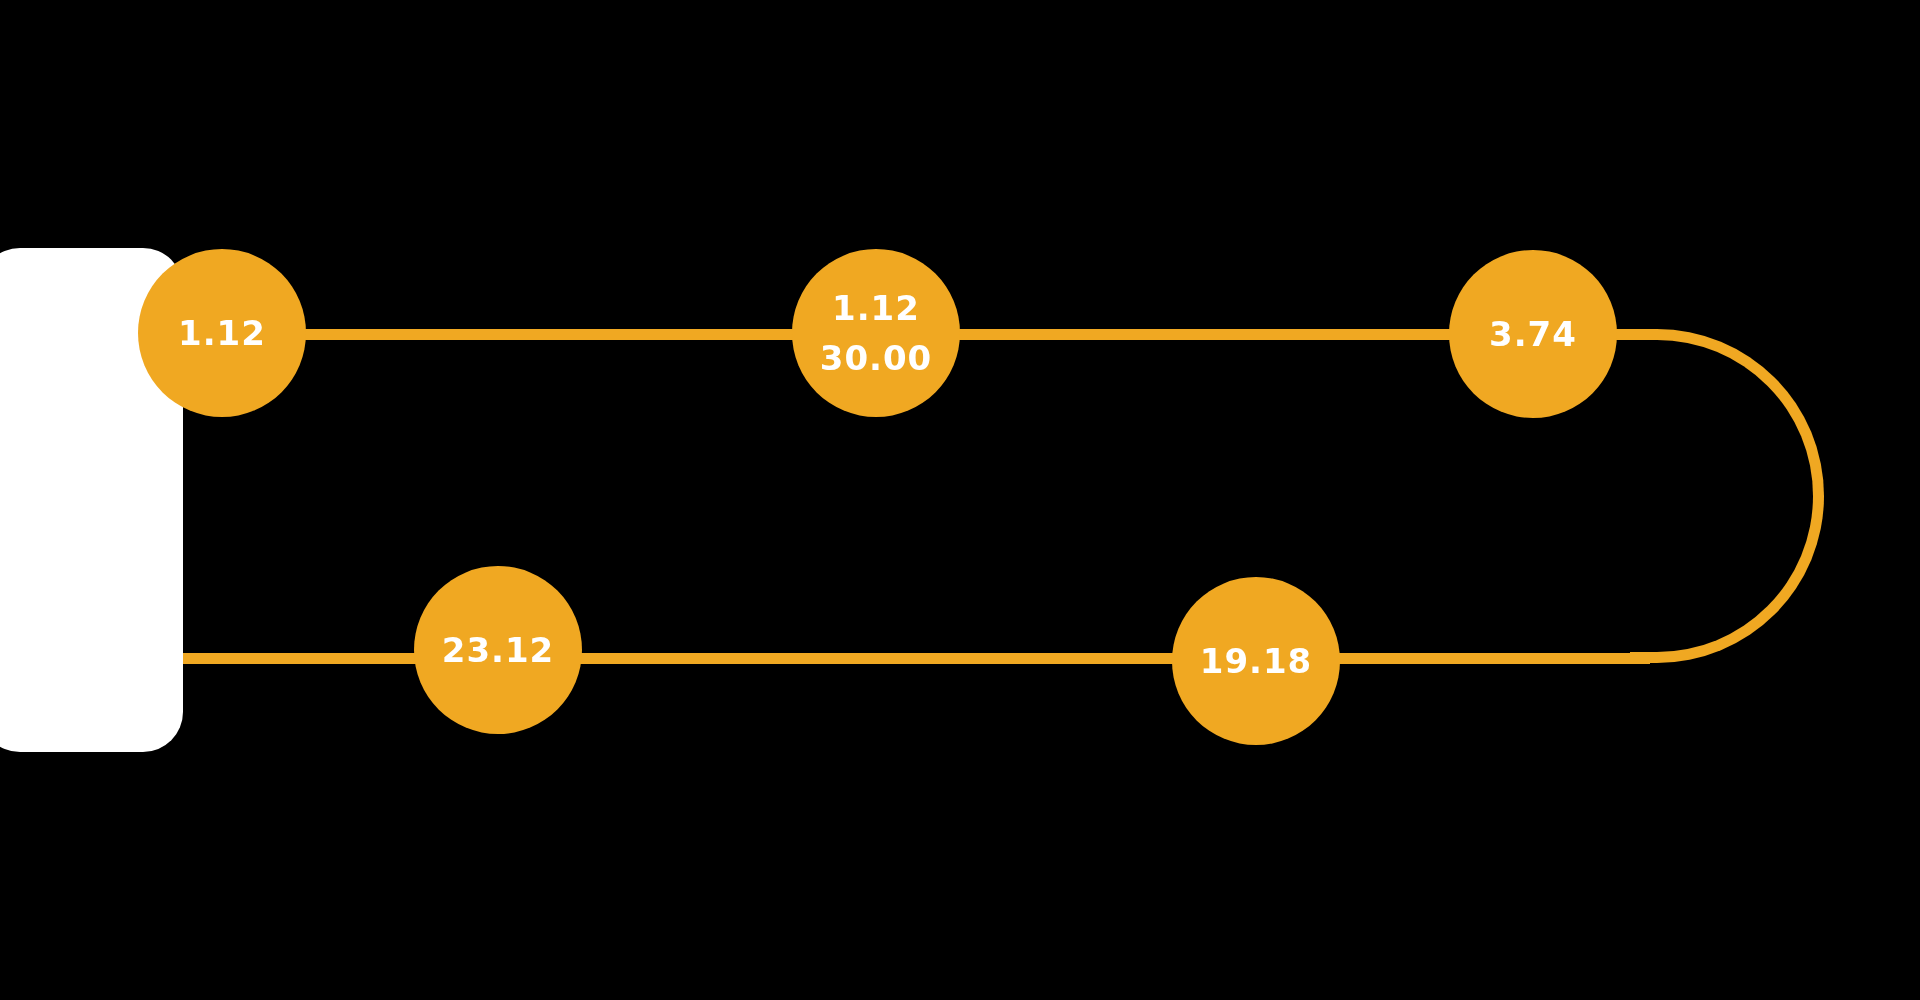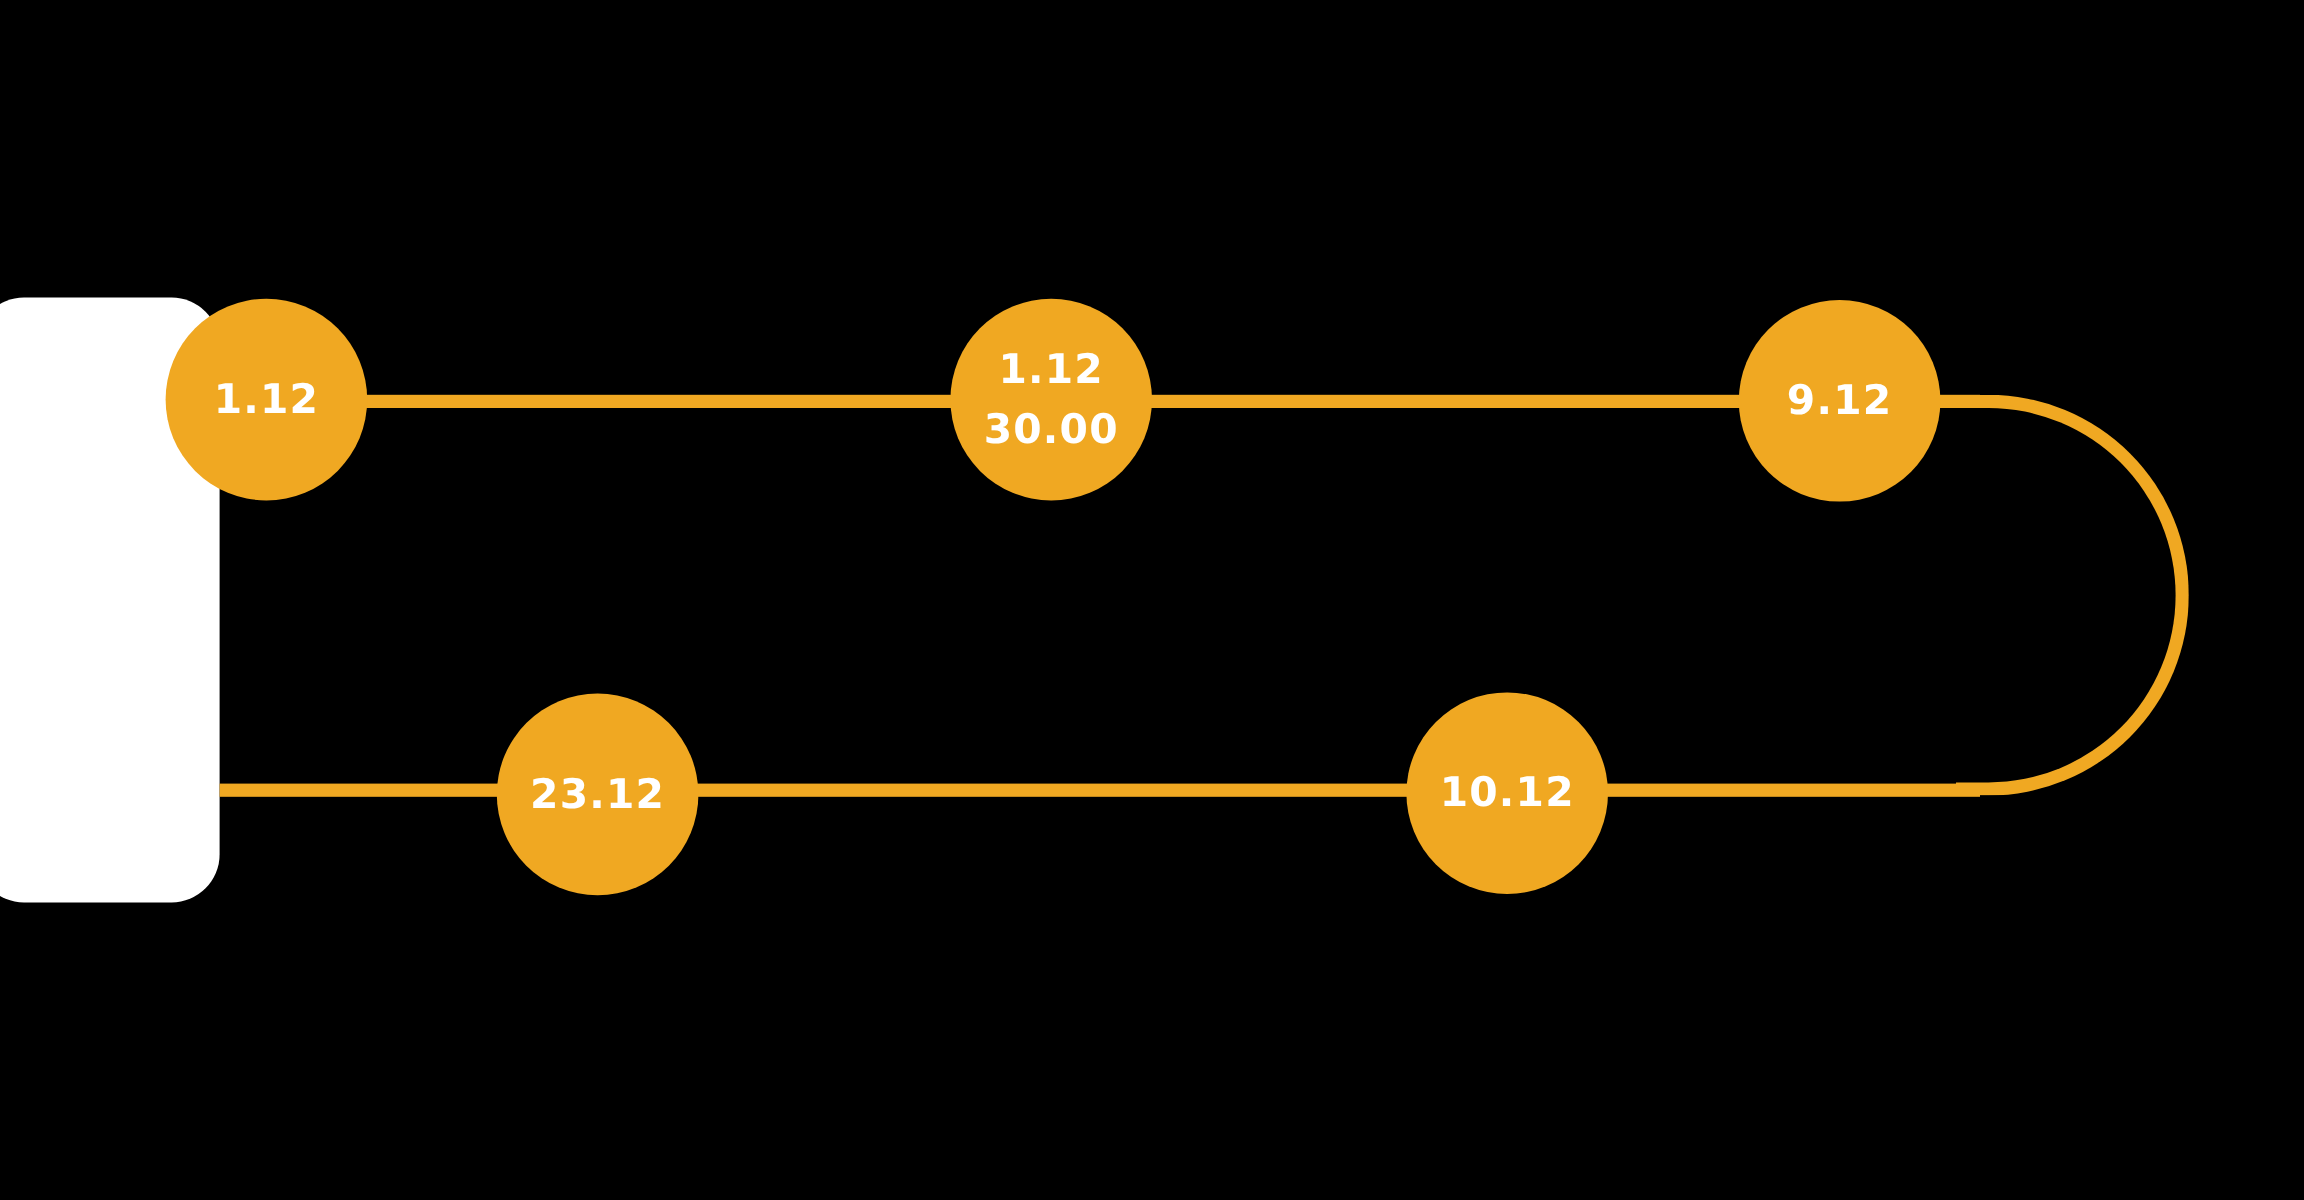--- a/index.html
+++ b/index.html
@@ -78,21 +78,21 @@
     font-size: 34px;
     letter-spacing: 1px;
     line-height: 50px;
     text-align: center;
     z-index: 3;
   }
   .n1 { left: 138px;  top: 249px; }
   .n2 { left: 792px;  top: 249px; }
   .n3 { left: 1449px; top: 250px; }
   .n4 { left: 1172px; top: 577px; }
-  .n5 { left: 414px;  top: 578px; }
+  .n5 { left: 414px;  top: 566px; }
 </style>
 </head>
 <body>
 
 <div class="canvas">
 
   <div class="card"></div>
 
   <div class="line top"></div>
   <div class="line bottom"></div>
@@ -101,24 +101,24 @@
   <div class="node n1">
     <span>1.12</span>
   </div>
 
   <div class="node n2">
     <span>1.12</span>
     <span>30.00</span>
   </div>
 
   <div class="node n3">
-    <span>9.12</span>
+    <span>3.74</span>
   </div>
 
   <div class="node n4">
-    <span>10.12</span>
+    <span>19.18</span>
   </div>
 
   <div class="node n5">
     <span>23.12</span>
   </div>
 
 </div>
 
 </body></html>

